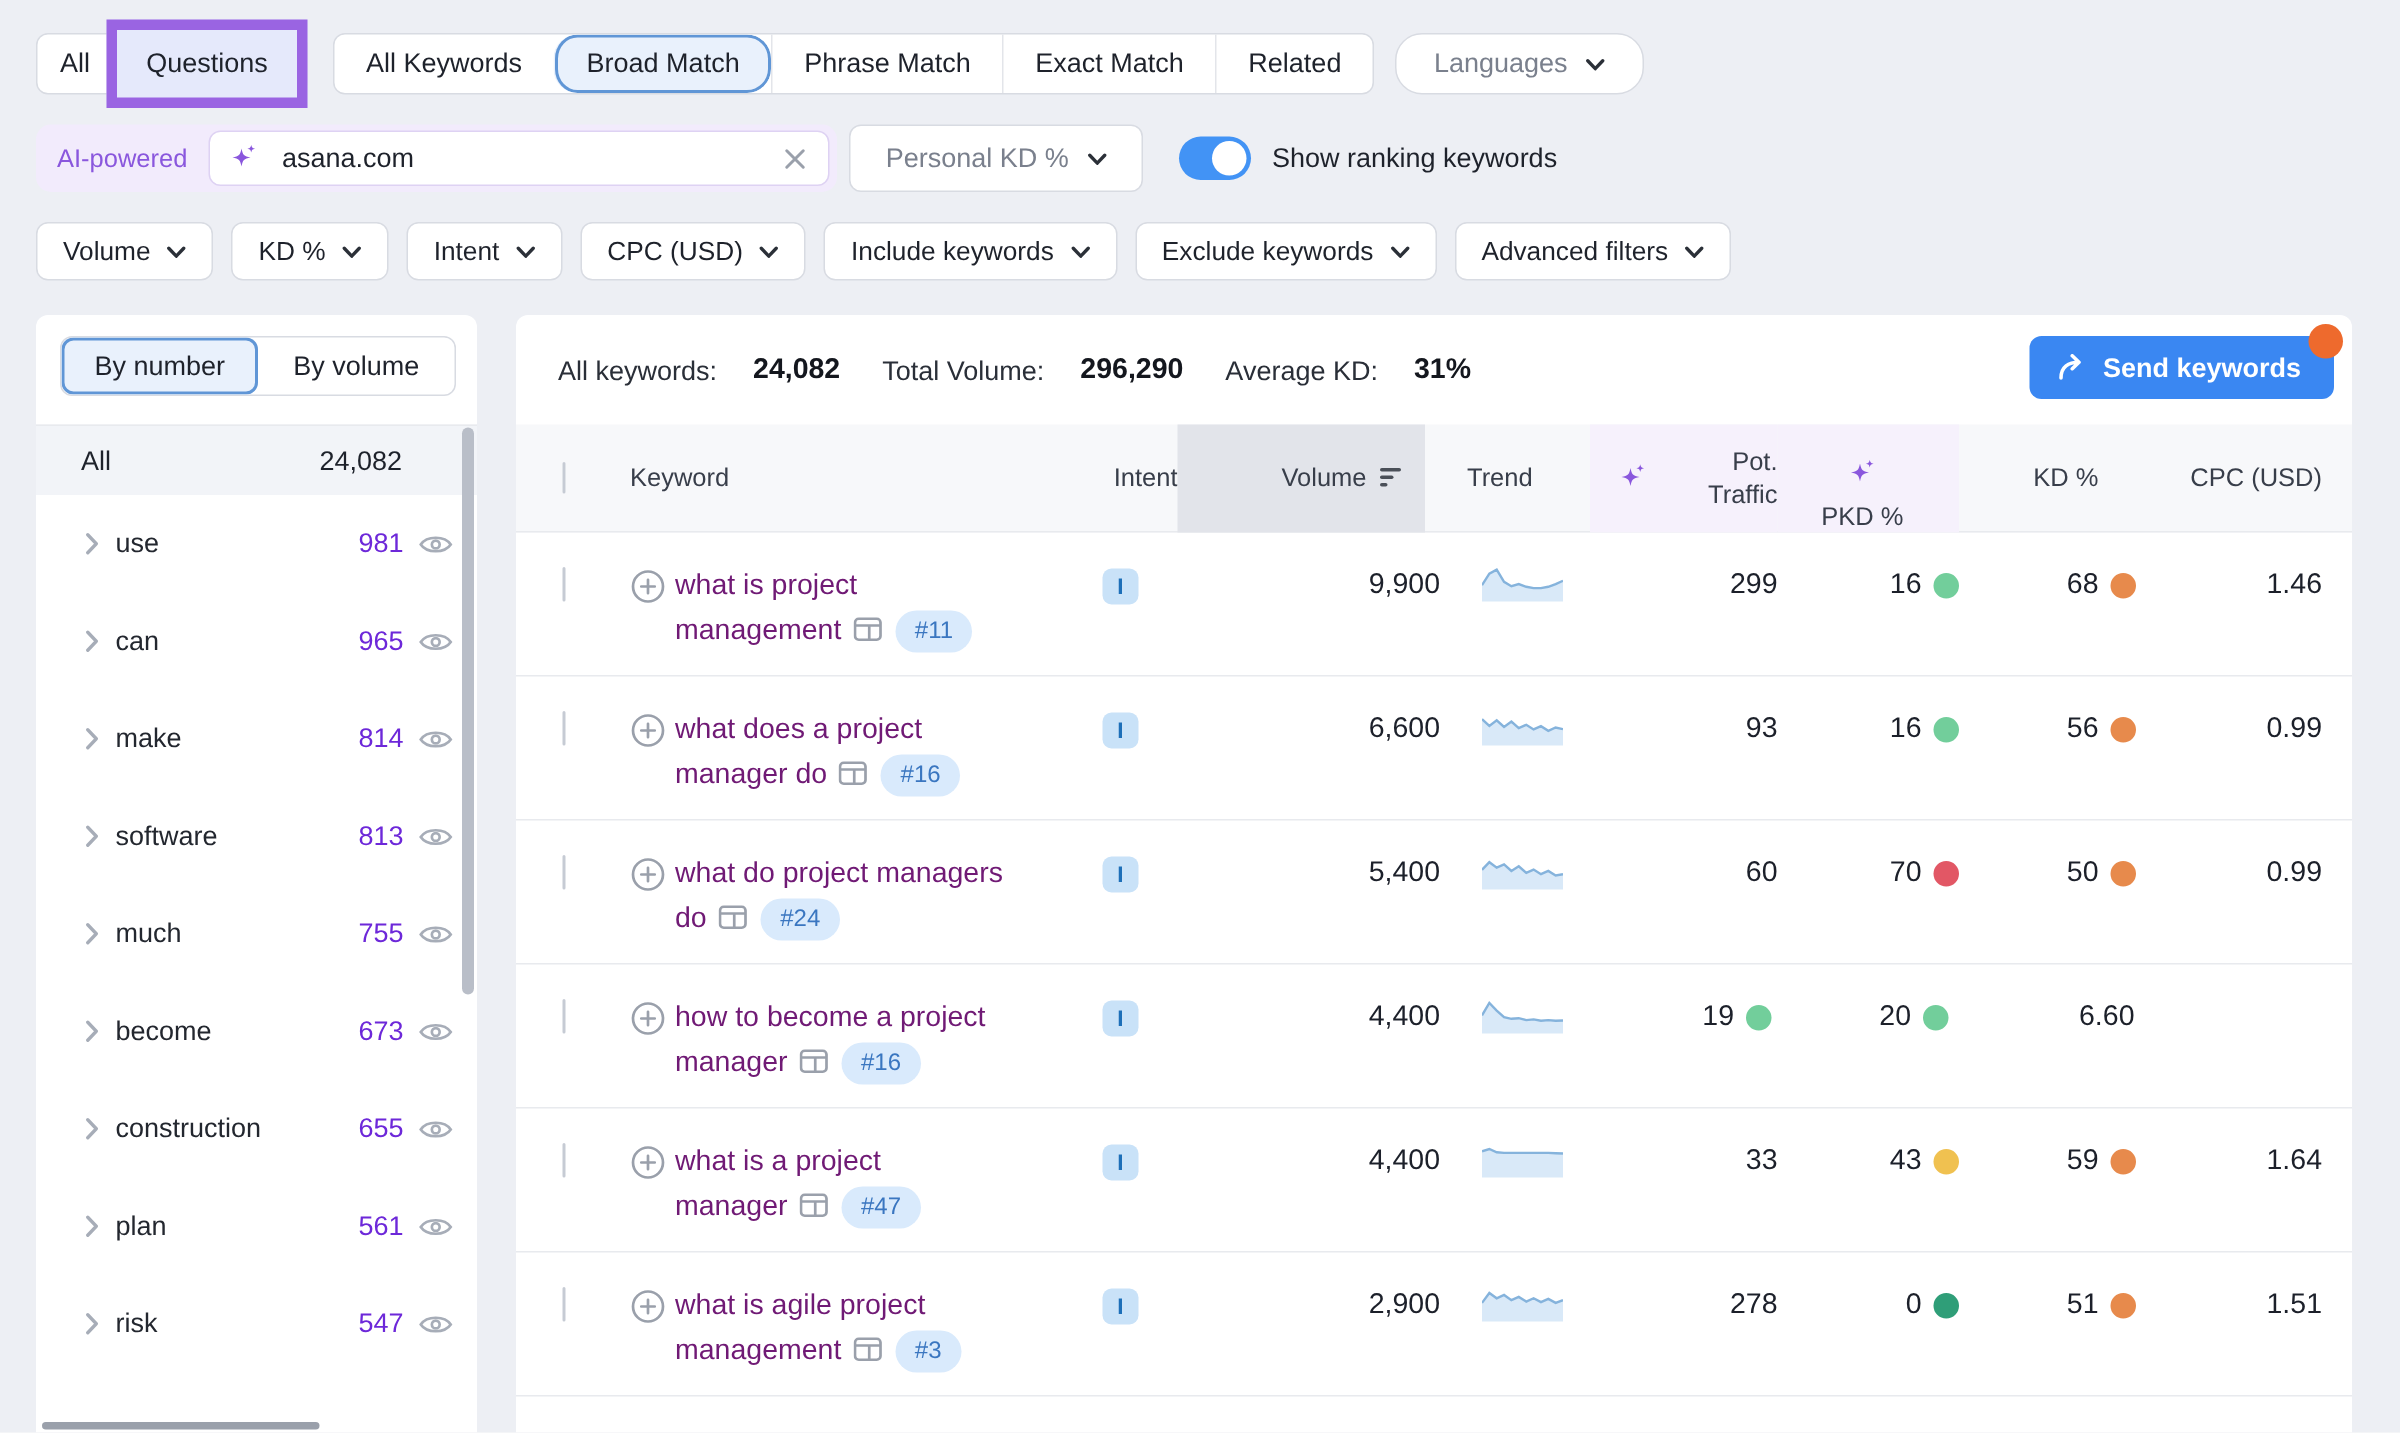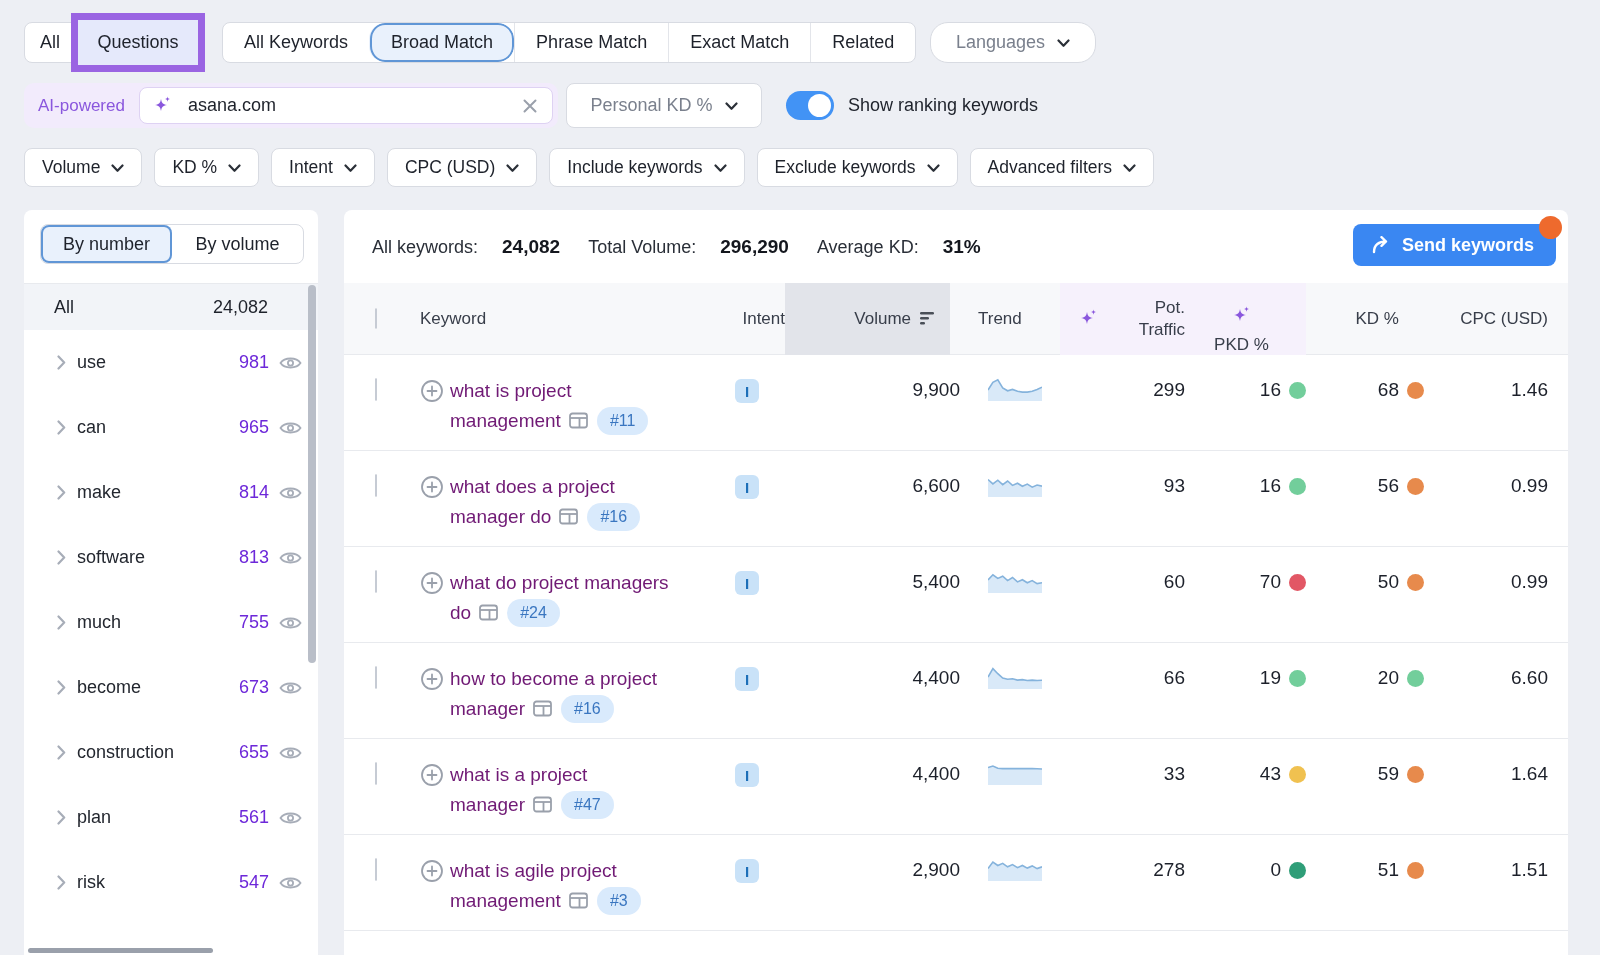--- a/index.html
+++ b/index.html
@@ -518,23 +518,20 @@
       <div class="c3">
             <span class="intent-badge">I</span>
           </div>
       <div class="c4 numcell">
             <span>4,400</span>
           </div>
       <div class="c5 trend-cell"><svg width="54" height="26" viewBox="0 0 54 26">
               <path d="M0.0 13.0 L4.9 4.6 L9.8 9.7 L14.7 14.1 L19.6 15.2 L24.5 14.8 L29.5 16.1 L34.4 15.6 L39.3 16.5 L44.2 16.1 L49.1 16.5 L54.0 16.3 L54 25 L0 25 Z" fill="#d9e9f8"></path>
               <path d="M0.0 13.0 L4.9 4.6 L9.8 9.7 L14.7 14.1 L19.6 15.2 L24.5 14.8 L29.5 16.1 L34.4 15.6 L39.3 16.5 L44.2 16.1 L49.1 16.5 L54.0 16.3" fill="none" stroke="#85b3dc" stroke-width="1.6"></path>
             </svg></div>
-      <div class="c6 numcell">
-            <span>66</span>
-          </div>
       <div class="c7 numcell">
             <span>19</span>
             <span class="dot" style="background: rgb(114, 206, 155);"></span>
           </div>
       <div class="c8 numcell">
             <span>20</span>
             <span class="dot" style="background: rgb(114, 206, 155);"></span>
           </div>
       <div class="c9 numcell">
             <span>6.60</span>

